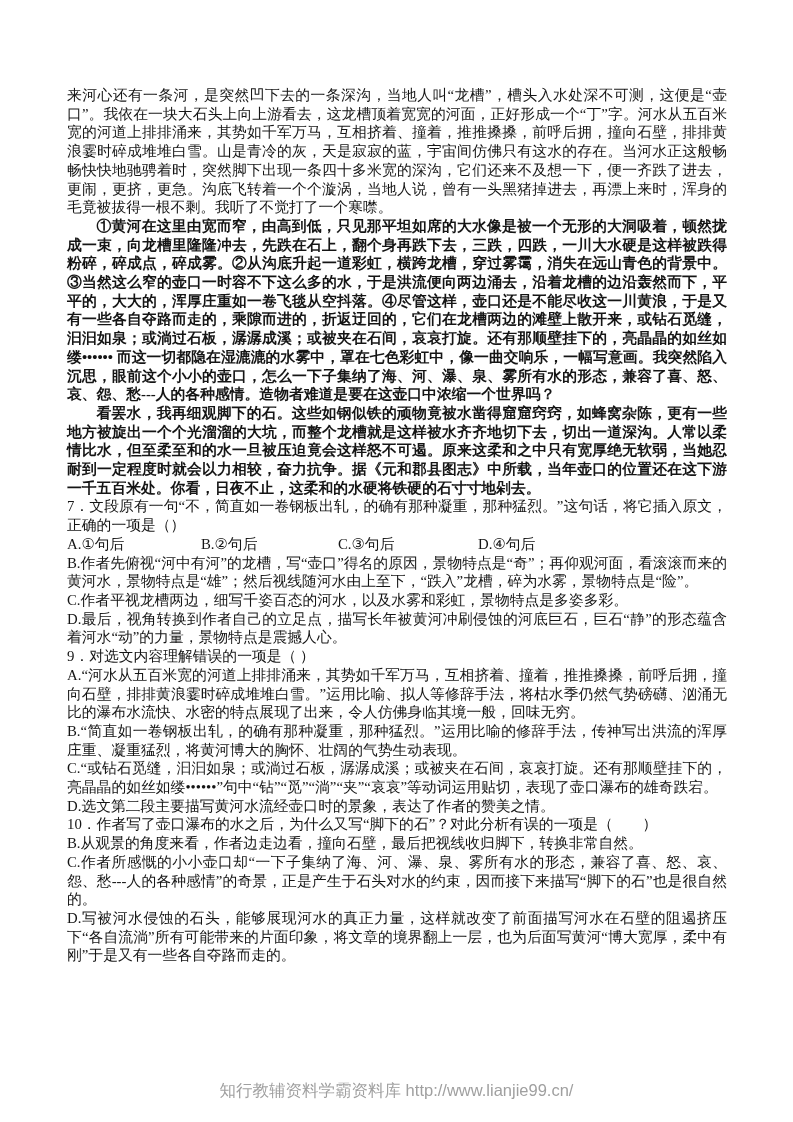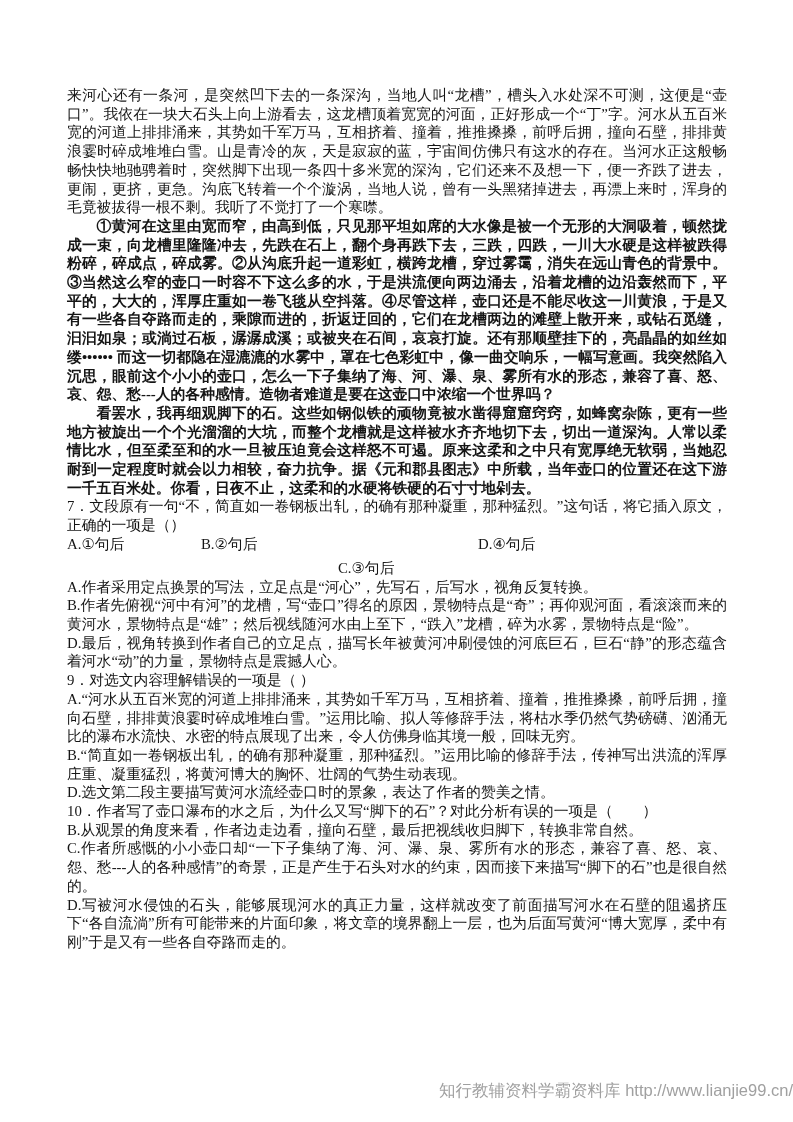--- a/index.html
+++ b/index.html
@@ -21,28 +21,28 @@
     font-size: 14.8px;
     line-height: 18.7px;
     text-align: justify;
     font-weight: 500;
   }
   .content p { margin: 0; padding: 0; }
   p.indent { text-indent: 2em; font-weight: bold; }
   .opt-row { display: flex; }
   .opt-row span:nth-child(1) { width: 118px; }
   .opt-row span:nth-child(2) { width: 137px; margin-left: 16px; }
-  .opt-row span:nth-child(3) { width: 140px; margin-top: 24px; }
+  .opt-row span:nth-child(3) { width: 140px; }
   .opt-row span:nth-child(4) { flex: 1; }
   .footer {
     position: absolute;
     left: 0;
     right: 0;
     top: 1080px;
-    text-align: right;
+    text-align: center;
     color: #a0a0a0;
     font-family: "Liberation Sans", "DejaVu Sans", sans-serif;
     font-size: 16.5px;
     line-height: 20px;
     font-weight: 400;
   }
 </style>
 </head>
 <body>
 
@@ -54,27 +54,28 @@
     <p class="indent">看罢水，我再细观脚下的石。这些如钢似铁的顽物竟被水凿得窟窟窍窍，如蜂窝杂陈，更有一些地方被旋出一个个光溜溜的大坑，而整个龙槽就是这样被水齐齐地切下去，切出一道深沟。人常以柔情比水，但至柔至和的水一旦被压迫竟会这样怒不可遏。原来这柔和之中只有宽厚绝无软弱，当她忍耐到一定程度时就会以力相较，奋力抗争。据《元和郡县图志》中所载，当年壶口的位置还在这下游一千五百米处。你看，日夜不止，这柔和的水硬将铁硬的石寸寸地剁去。</p>
 
     <p>7．文段原有一句“不，简直如一卷钢板出轧，的确有那种凝重，那种猛烈。”这句话，将它插入原文，正确的一项是（）</p>
     <div class="opt-row">
       <span>A.①句后</span>
       <span>B.②句后</span>
       <span>C.③句后</span>
       <span>D.④句后</span>
     </div>
 
-    <p>A.作者采用定点换景的写法，立足点是“河心”，先写石，后写水，视角反复转换。</p>
     <p>B.作者先俯视“河中有河”的龙槽，写“壶口”得名的原因，景物特点是“奇”；再仰观河面，看滚滚而来的黄河水，景物特点是“雄”；然后视线随河水由上至下，“跌入”龙槽，碎为水雾，景物特点是“险”。</p>
+    <p>C.作者平视龙槽两边，细写千姿百态的河水，以及水雾和彩虹，景物特点是多姿多彩。</p>
     <p>D.最后，视角转换到作者自己的立足点，描写长年被黄河冲刷侵蚀的河底巨石，巨石“静”的形态蕴含着河水“动”的力量，景物特点是震撼人心。</p>
 
     <p>9．对选文内容理解错误的一项是（ ）</p>
     <p>A.“河水从五百米宽的河道上排排涌来，其势如千军万马，互相挤着、撞着，推推搡搡，前呼后拥，撞向石壁，排排黄浪霎时碎成堆堆白雪。”运用比喻、拟人等修辞手法，将枯水季仍然气势磅礴、汹涌无比的瀑布水流快、水密的特点展现了出来，令人仿佛身临其境一般，回味无穷。</p>
     <p>B.“简直如一卷钢板出轧，的确有那种凝重，那种猛烈。”运用比喻的修辞手法，传神写出洪流的浑厚庄重、凝重猛烈，将黄河博大的胸怀、壮阔的气势生动表现。</p>
+    <p>C.“或钻石觅缝，汩汩如泉；或淌过石板，潺潺成溪；或被夹在石间，哀哀打旋。还有那顺壁挂下的，亮晶晶的如丝如缕••••••”句中“钻”“觅”“淌”“夹”“哀哀”等动词运用贴切，表现了壶口瀑布的雄奇跌宕。</p>
     <p>D.选文第二段主要描写黄河水流经壶口时的景象，表达了作者的赞美之情。</p>
 
     <p>10．作者写了壶口瀑布的水之后，为什么又写“脚下的石”？对此分析有误的一项是（　　）</p>
     <p>B.从观景的角度来看，作者边走边看，撞向石壁，最后把视线收归脚下，转换非常自然。</p>
     <p>C.作者所感慨的小小壶口却“一下子集纳了海、河、瀑、泉、雾所有水的形态，兼容了喜、怒、哀、怨、愁---人的各种感情”的奇景，正是产生于石头对水的约束，因而接下来描写“脚下的石”也是很自然的。</p>
     <p>D.写被河水侵蚀的石头，能够展现河水的真正力量，这样就改变了前面描写河水在石壁的阻遏挤压下“各自流淌”所有可能带来的片面印象，将文章的境界翻上一层，也为后面写黄河“博大宽厚，柔中有刚”于是又有一些各自夺路而走的。</p>
 
   </div>
 
   <div class="footer">知行教辅资料学霸资料库 http://www.lianjie99.cn/</div>

